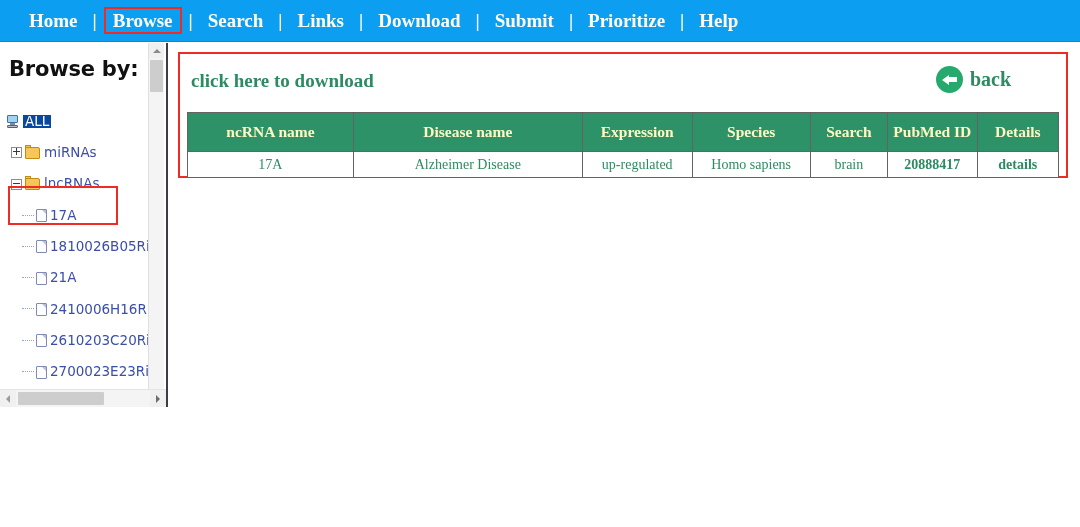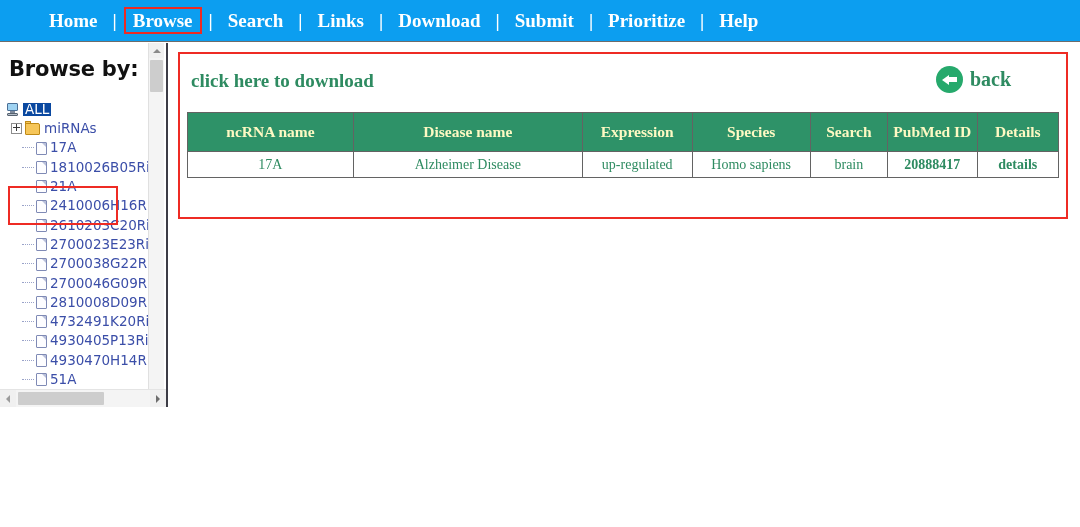--- a/index.html
+++ b/index.html
@@ -20,21 +20,21 @@
     position: absolute;
     left: 0; top: 0;
     width: 1080px;
     height: 42px;
     background: #0c9ef0;
     border-bottom: 1px solid #6c6c6c;
     box-sizing: border-box;
     display: flex;
     align-items: center;
     justify-content: flex-start;
-    padding-left: 40px;
+    padding-left: 20px;
   }
   .nav-item {
     color: #ffffff;
     font-family: "Liberation Serif", serif;
     font-weight: bold;
     font-size: 19px;
     padding: 3px 9px;
     line-height: 1;
     white-space: nowrap;
     cursor: pointer;
@@ -85,20 +85,21 @@
   .tree-row {
     display: flex;
     align-items: center;
     height: 19.3px;
     font-family: "DejaVu Sans", sans-serif;
     font-size: 13.5px;
     color: #3b4ea8;
     white-space: nowrap;
     cursor: pointer;
     position: relative;
+    margin-top: 12px;
   }
   .tree-row .lbl { line-height: 1; }
   .indent-0 { padding-left: 6px; }
   .indent-1 { padding-left: 11px; align-items: center; }
   .indent-2 { padding-left: 22px; }
 
   
   .expander {
     width: 9px; height: 9px;
     border: 1px solid #8d8d8d;
@@ -290,21 +291,21 @@
     top: 43px;
     width: 910px;
     height: 484px;
     background: #ffffff;
   }
   #result-panel {
     position: absolute;
     left: 8px;
     top: 9px;
     width: 890px;
-    height: 167px;
+    height: 126px;
     border: 2px solid #ee2b24;
     box-sizing: border-box;
     background: #ffffff;
   }
   #panel-top {
     position: relative;
     height: 58px;
   }
   #download-link {
     position: absolute;
@@ -421,20 +422,28 @@
         </span>
         <span class="lbl">ALL</span>
       </div>
       <div class="tree-row indent-1">
         <span class="expander plus"></span>
         <span class="ico-folder">
           <span class="tab"></span>
           <span class="back"></span>
         </span>
         <span class="lbl">miRNAs</span>
+      </div>
+      <div class="tree-row indent-1">
+        <span class="expander"></span>
+        <span class="ico-folder">
+          <span class="tab"></span>
+          <span class="back"></span>
+        </span>
+        <span class="lbl">lncRNAs</span>
       </div>
       <div class="tree-row indent-2">
         <span class="leaf-dash"></span>
         <span class="ico-file"></span>
         <span class="lbl">17A</span>
       </div>
       <div class="tree-row indent-2">
         <span class="leaf-dash"></span>
         <span class="ico-file"></span>
         <span class="lbl">1810026B05Rik</span>

